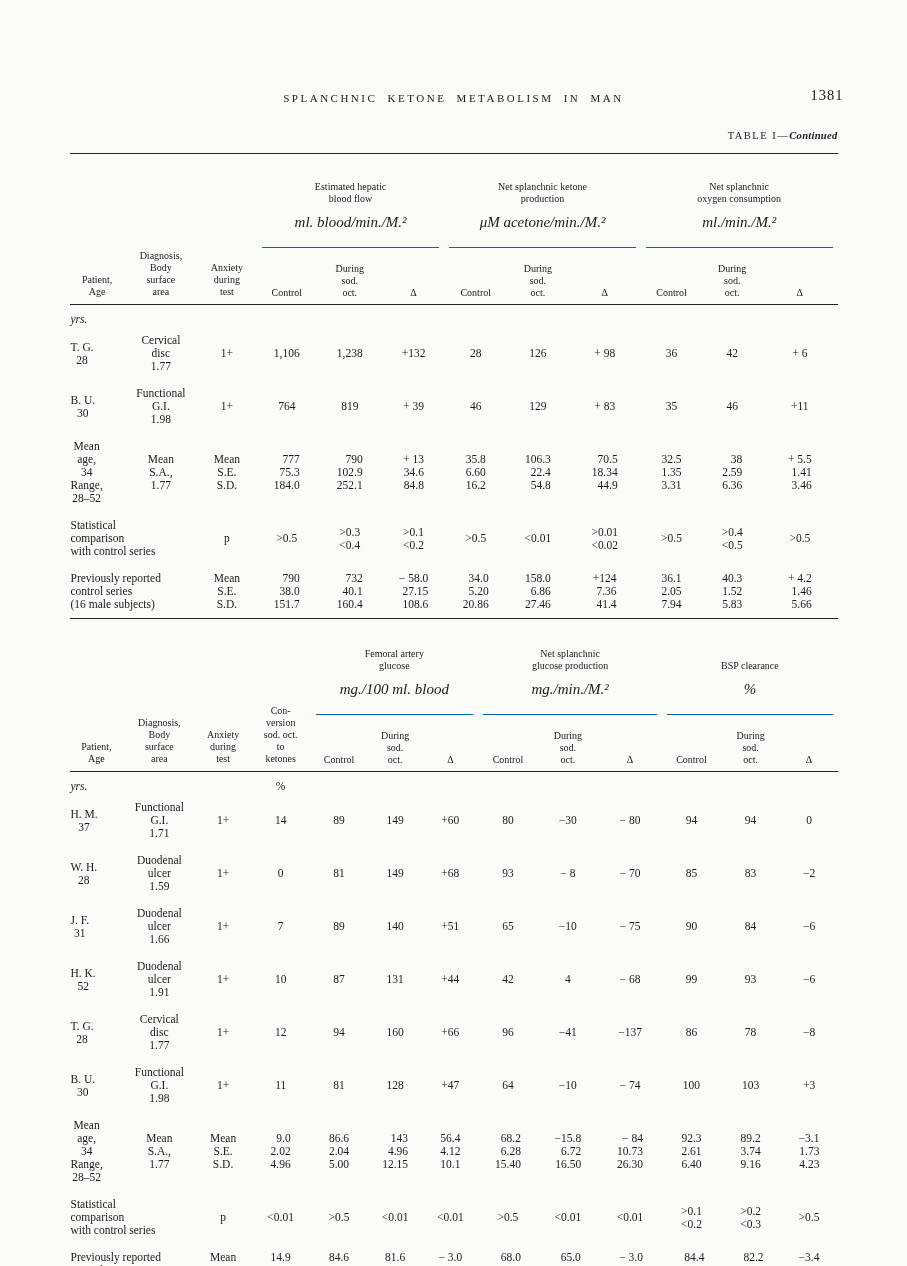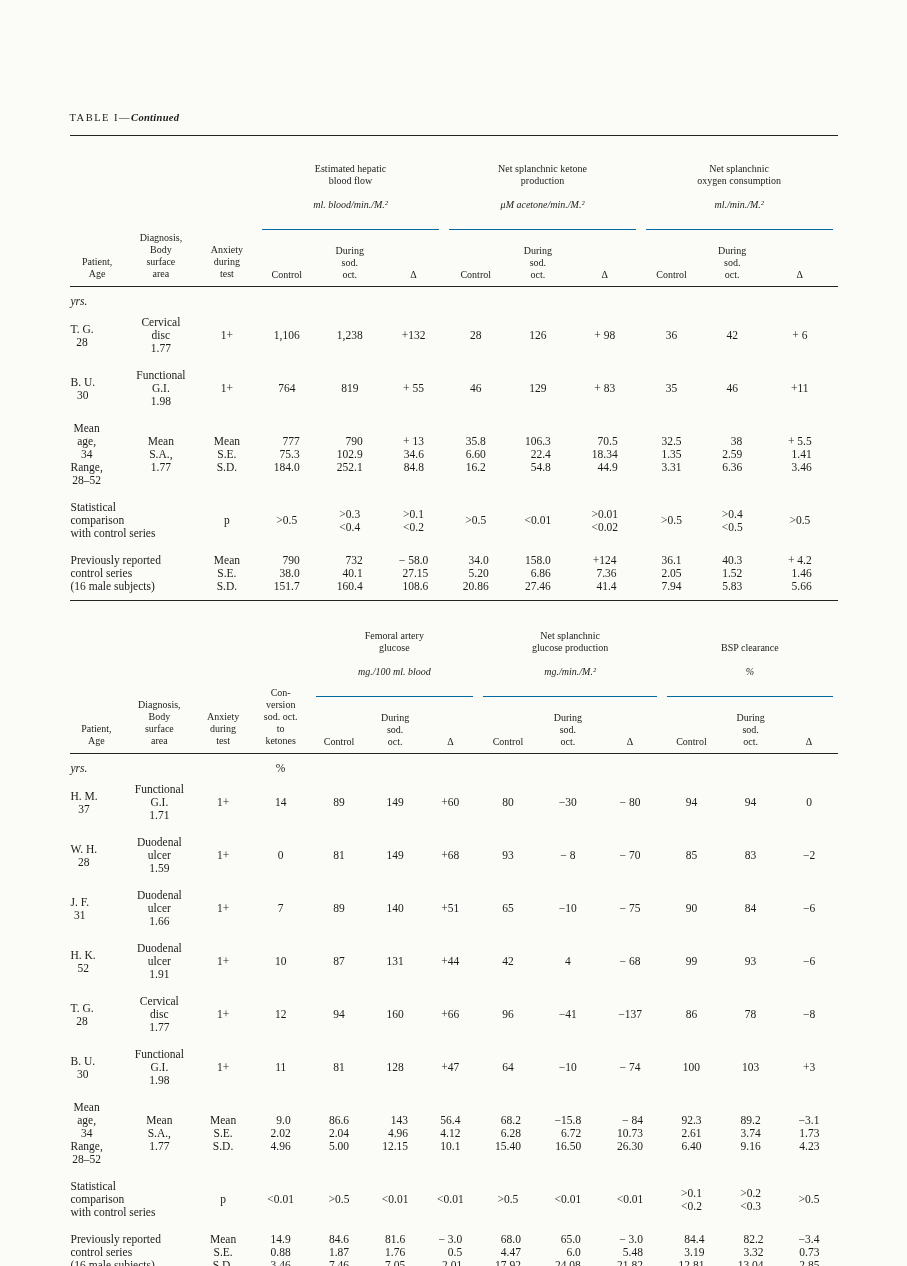--- a/index.html
+++ b/index.html
@@ -11,56 +11,60 @@
     -webkit-font-smoothing:antialiased;
   }
   .page { position:relative; width:768px; margin:0 auto; padding-top:92px; }
 
   .pagehead { position:relative; height:18px; }
   .runhead {
     text-align:center; font-size:11px; letter-spacing:2.5px; word-spacing:5px;
   }
   .pageno { position:absolute; right:-6px; top:-5px; font-size:14.5px; letter-spacing:1px; }
 
-  .tabletitle { text-align:left; margin:20px 0 12px; font-size:10.5px; }
+  .tabletitle { text-align:right; margin:20px 0 12px; font-size:10.5px; }
   .tabletitle .lbl { letter-spacing:1.5px; }
   .tabletitle .cont { font-style:italic; font-weight:bold; letter-spacing:0.3px; }
 
   table {
     border-collapse:collapse; table-layout:fixed; width:100%;
     border-top:1px solid #242424; border-bottom:1px solid #242424;
   }
   .t2 { margin-top:2px; border-top:none; }
 
   th {
     font-weight:normal; white-space:pre-line; text-align:center;
     font-size:10px; line-height:12px; padding:0;
   }
   th.lh { vertical-align:bottom; padding:3px 2px 6px; border-bottom:1px solid #242424; }
   th.grp { vertical-align:bottom; padding:3px 0 0; }
   .gwrap { border-bottom:1px solid #0369a1; margin:0 5px; padding-bottom:7px; }
-  .gu { font-style:italic; font-size:10px; line-height:11px; }
+  .gu { font-style:italic; font-size:15px; line-height:11px; }
   th.sub { vertical-align:bottom; padding:3px 2px 5px; border-bottom:1px solid #242424; }
 
   td {
     text-align:center; vertical-align:middle;
     font-size:11.5px; line-height:13px; padding:7px 2px;
   }
   td .stk { display:inline-block; white-space:pre-line; text-align:right; }
   td.c0 { text-align:left; padding-left:1px; }
   td.c0 .stk, td.c1 .stk, td.c2 .stk { text-align:center; }
   td.a-l .stk { text-align:left !important; }
   td.it { font-style:italic; }
   tr.units td { padding-top:8px; padding-bottom:1px; }
 </style>
 </head>
 <body>
 
 <div class="page">
 
+  <div class="pagehead">
+    <div class="runhead">SPLANCHNIC KETONE METABOLISM IN MAN</div>
+    <div class="pageno">1381</div>
+  </div>
 
   <div class="tabletitle">
     <span class="lbl">TABLE I—</span><span class="cont">Continued</span>
   </div>
 
   <table class="t1">
     <colgroup>
       <col style="width:7.2%">
         <col style="width:9.4%">
         <col style="width:7.8%">
@@ -148,21 +152,21 @@
         </tr>
         <tr>
           <td class="c0"><span class="stk">B. U.
 30</span></td>
           <td class="c1"><span class="stk">Functional
 G.I.
 1.98</span></td>
           <td class="c2"><span class="stk">1+</span></td>
           <td class="c3"><span class="stk">764</span></td>
           <td class="c4"><span class="stk">819</span></td>
-          <td class="c5"><span class="stk">+ 55</span></td>
+          <td class="c5"><span class="stk">+ 39</span></td>
           <td class="c6"><span class="stk">46</span></td>
           <td class="c7"><span class="stk">129</span></td>
           <td class="c8"><span class="stk">+ 83</span></td>
           <td class="c9"><span class="stk">35</span></td>
           <td class="c10"><span class="stk">46</span></td>
           <td class="c11"><span class="stk">+11</span></td>
         </tr>
         <tr class="mean">
           <td class="c0"><span class="stk">Mean
 age,

